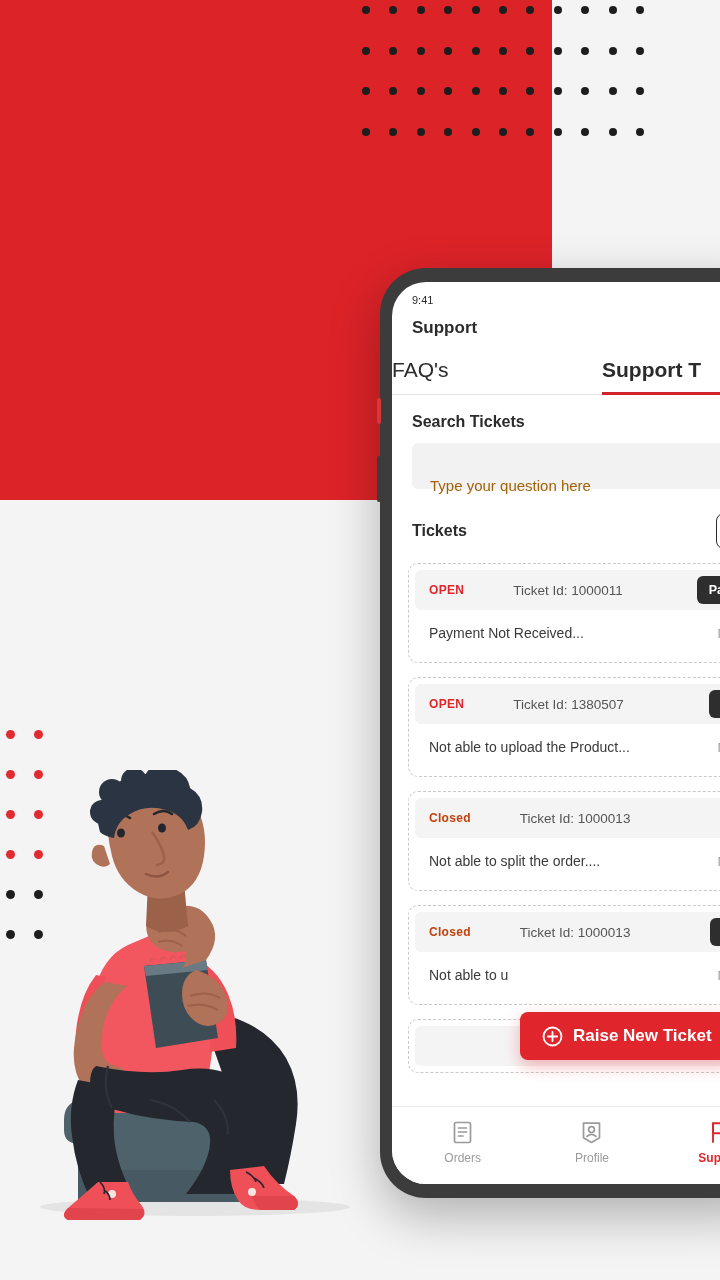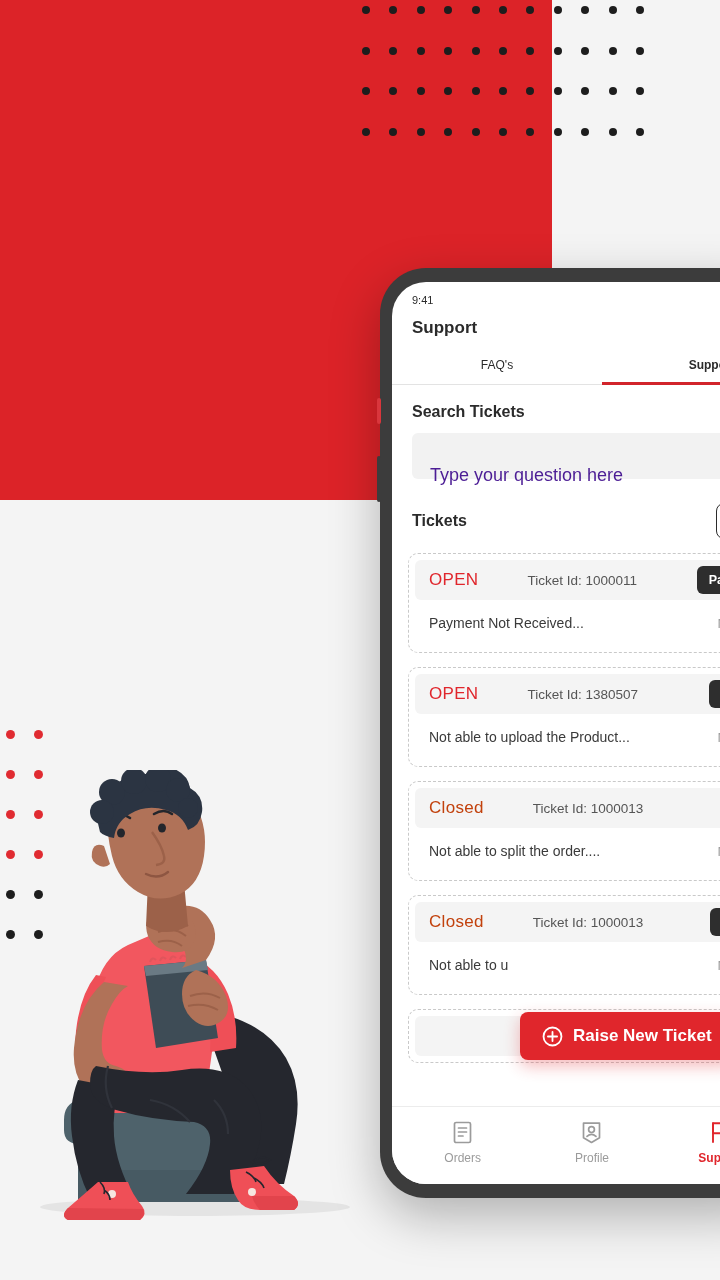--- a/index.html
+++ b/index.html
@@ -55,32 +55,32 @@
   
   .statusbar{ height:30px; display:flex; align-items:center; padding:6px 0 0 20px; }
   .statusbar .time{ font-size:11px; color:#2b2b2b; font-weight:500; }
 
   
   .appbar{ padding:6px 0 10px 20px; }
   .appbar .title{ font-size:17px; font-weight:bold; color:#2b2b2b; }
 
   
   .tabs{ display:flex; border-bottom:1px solid #e3e3e3; position:relative; }
-  .tab{ flex:0 0 auto; padding:10px 0 12px 0; font-size:12px; color:#2b2b2b; text-align:center; }
+  .tab{ flex:0 0 auto; padding:10px 0 12px 0; font-size:21px; color:#2b2b2b; }
   .tab.t1{ width:210px; }
   .tab.t2{ width:230px; font-weight:bold; }
   .tab-underline{ position:absolute; left:210px; bottom:-1px; width:230px; height:3px; background:#D2242B; }
 
   
   .search-label{ padding:18px 0 0 20px; font-size:16px; font-weight:bold; color:#2b2b2b; }
   .search-box{
     margin:12px 20px 0 20px; height:46px; background:#f2f2f2; border-radius:6px;
     display:flex; align-items:center; padding:0 18px;
   }
-  .search-box .ph{ font-size:18px; color:#4c1d95;margin-top:38px; }
+  .search-box .ph{ font-size:15px; color:#a16207;margin-top:38px; }
 
   
   .tickets-head{
     display:flex; align-items:center; justify-content:space-between;
     padding:24px 20px 0 20px;
   }
   .tickets-head .t{ font-size:16px; font-weight:bold; color:#2b2b2b; }
   .filter-btn{
     width:44px; height:36px; border:1.4px solid #2b2b2b; border-radius:8px;
     display:flex; align-items:center; justify-content:center;
@@ -89,21 +89,21 @@
   
   .cards{ padding:14px 16px 0 16px; }
   .card{
     border:1.5px dashed #c9c9c9; border-radius:10px; background:#fff;
     margin-bottom:14px; overflow:hidden; padding:6px;
   }
   .card-head{
     background:#f4f4f4; border-radius:6px; height:40px;
     display:flex; align-items:center; padding:0 14px; gap:14px;
   }
-  .status{ font-size:17px; font-weight:normal; letter-spacing:.3px; }
+  .status{ font-size:12px; font-weight:bold; letter-spacing:.3px; }
   .status.open{ color:#E0262C; }
   .status.closed{ color:#c2410c; }
   .tid{ font-size:13.5px; color:#555;margin-left:35px; }
   .badge{
     margin-left:auto; background:#2e2e2e; color:#fff; font-size:12.5px; font-weight:bold;
     padding:7px 12px; border-radius:6px; white-space:nowrap;
   }
   .card-body{
     height:46px; display:flex; align-items:center; padding:0 14px; gap:10px;
   }

